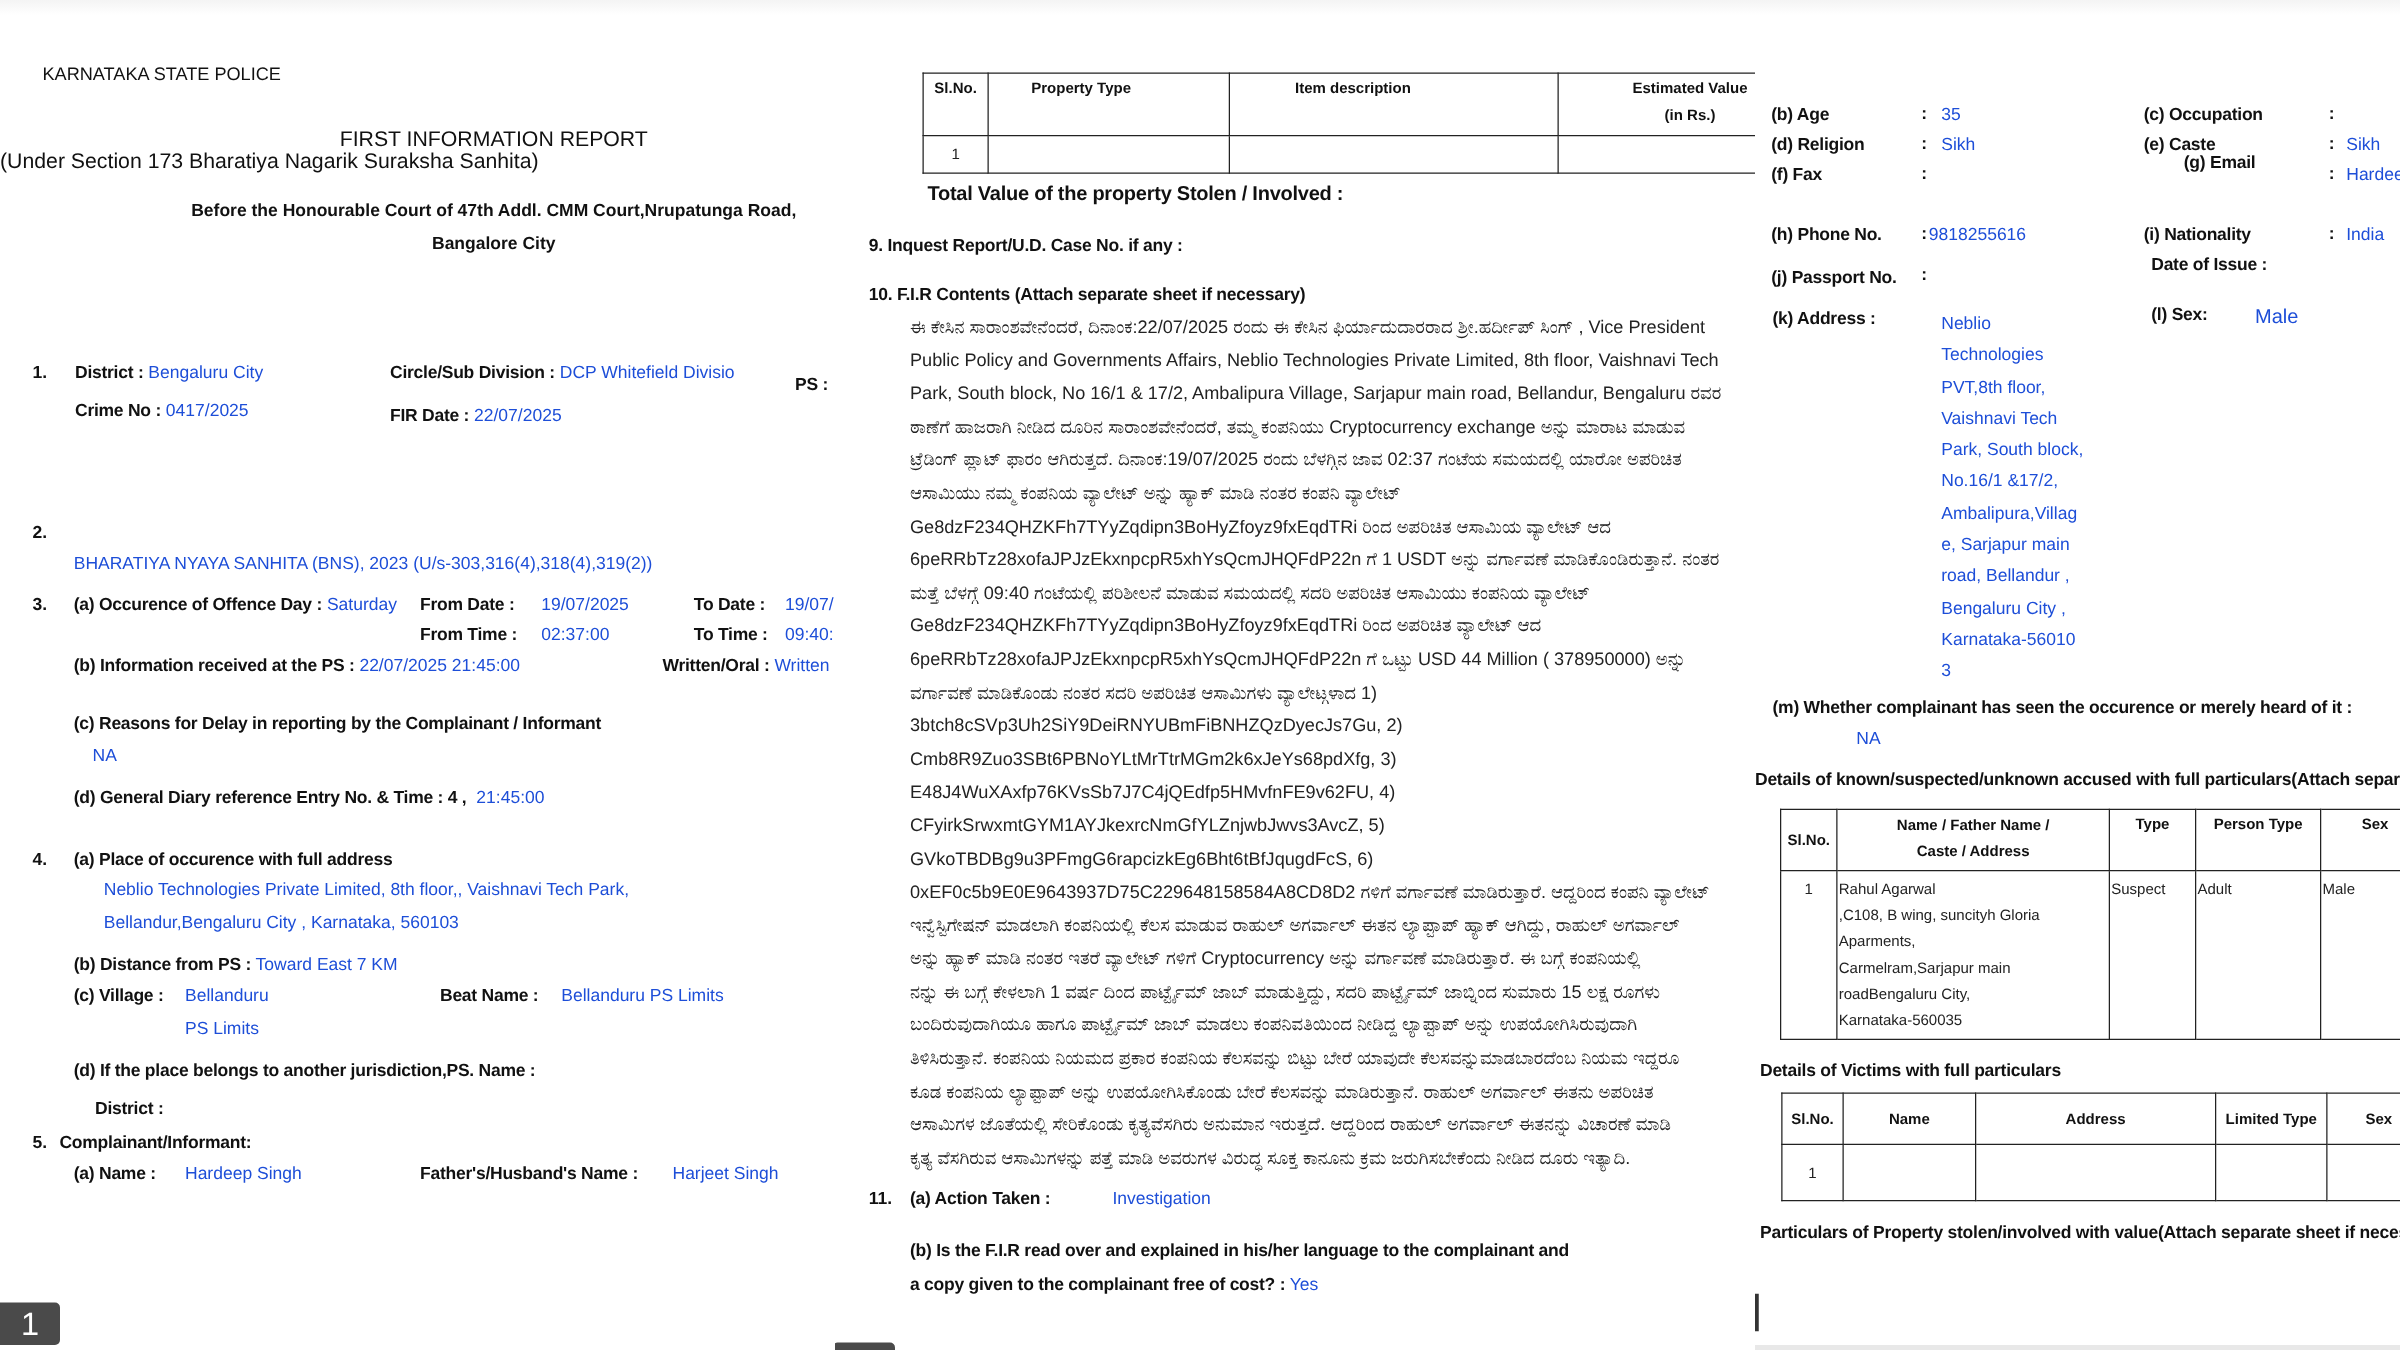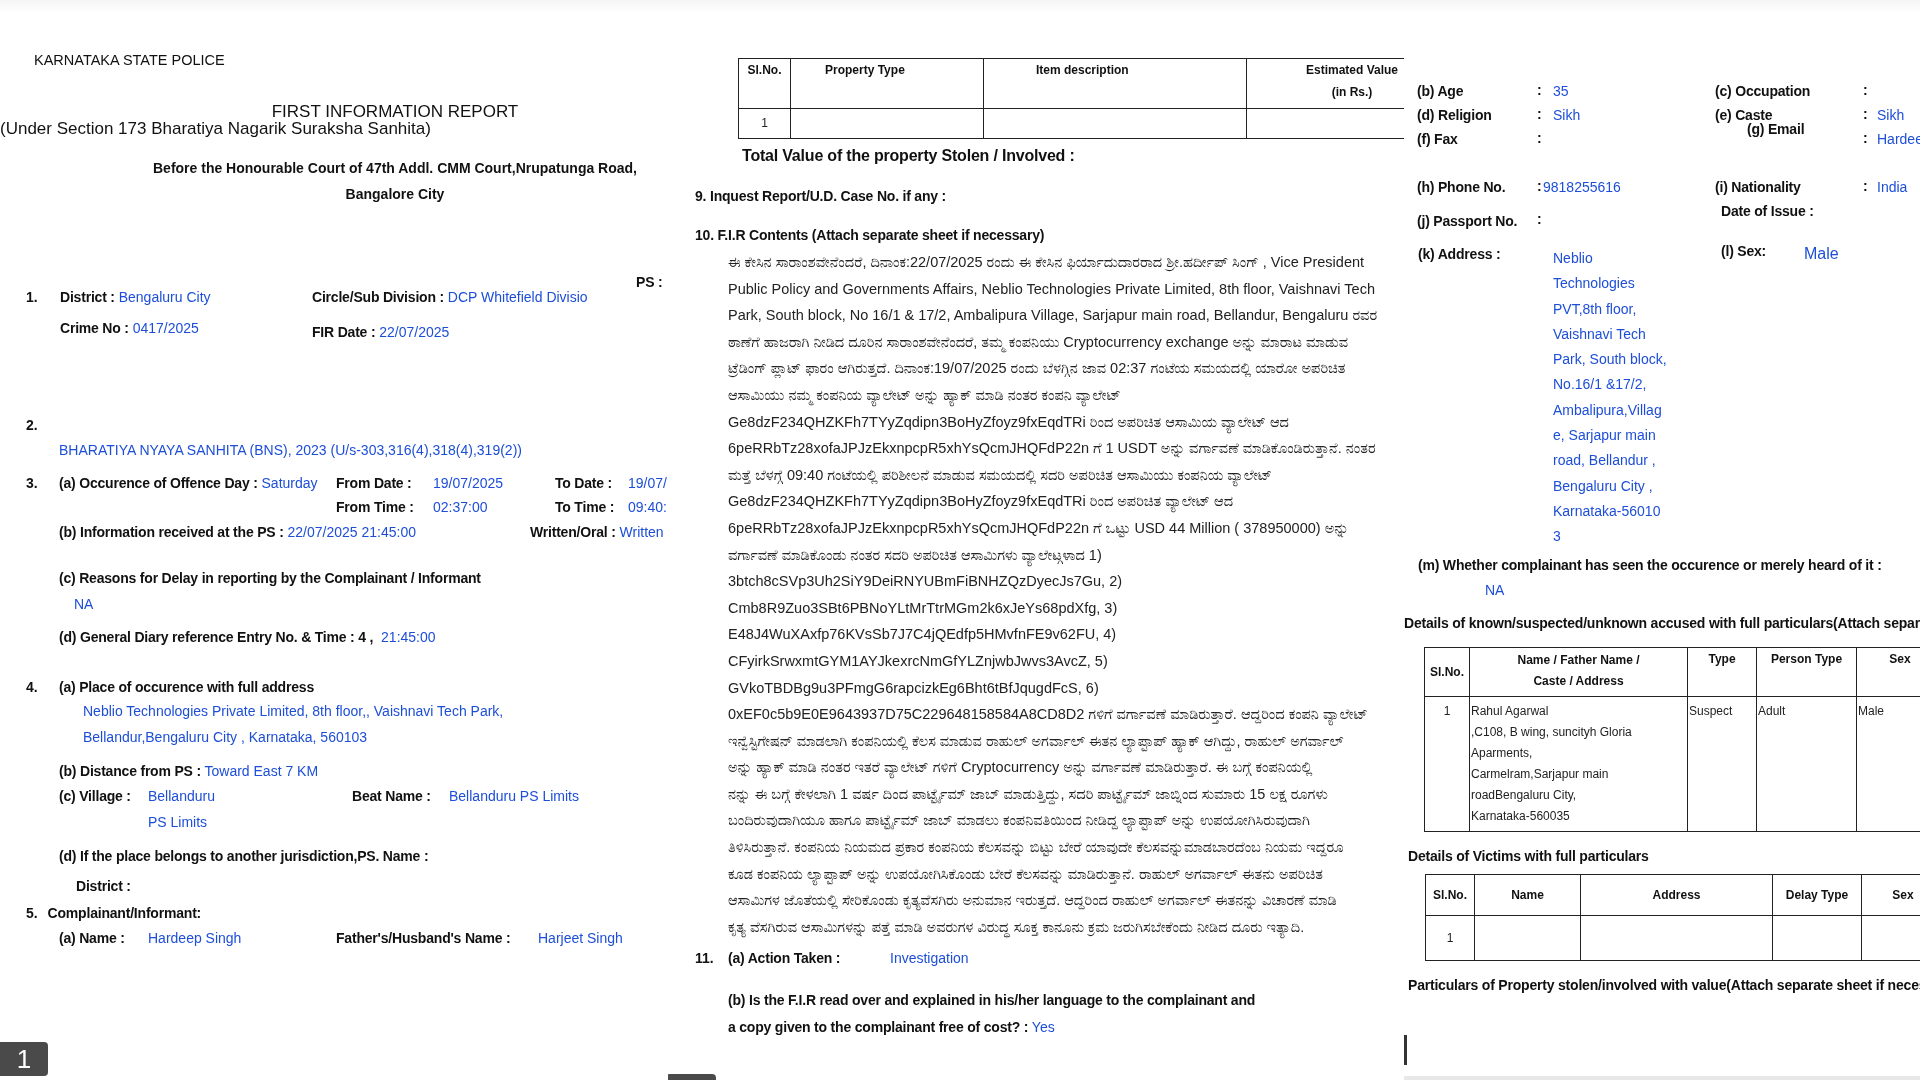--- a/index.html
+++ b/index.html
@@ -40,21 +40,21 @@
 
   <div class="abs b t14" style="left:26px;top:289px;">1.</div>
   <div class="abs t14" style="left:60px;top:289px;">
     <span class="lbl">District :</span>
     <span class="val">Bengaluru City</span>
   </div>
   <div class="abs t14" style="left:312px;top:289px;">
     <span class="lbl">Circle/Sub Division :</span>
     <span class="val">DCP Whitefield Divisio</span>
   </div>
-  <div class="abs lbl t14" style="left:636px;top:274px;text-align:center;">PS :</div>
+  <div class="abs lbl t14" style="left:636px;top:299px;text-align:center;">PS :</div>
   <div class="abs t14" style="left:60px;top:320px;">
     <span class="lbl">Crime No :</span>
     <span class="val">0417/2025</span>
   </div>
   <div class="abs t14" style="left:312px;top:324px;">
     <span class="lbl">FIR Date :</span>
     <span class="val">22/07/2025</span>
   </div>
 
   <div class="abs b t14" style="left:26px;top:417px;">2.</div>
@@ -270,21 +270,21 @@
     </table>
 
   <div class="abs lbl t14" style="left:4px;top:848px;">Details of Victims with full particulars</div>
 
   <table class="grid" style="left:21px;top:874px;width:520px;">
     <tbody>
         <tr>
       <th style="width:49px;height:41px;text-align:center;vertical-align:middle;">Sl.No.</th>
       <th style="width:106px;text-align:center;vertical-align:middle;">Name</th>
       <th style="width:192px;text-align:center;vertical-align:middle;">Address</th>
-      <th style="width:89px;text-align:center;vertical-align:middle;">Delay Type</th>
+      <th style="width:89px;text-align:center;vertical-align:middle;">Limited Type</th>
       <th style="text-align:center;vertical-align:middle;">Sex</th>
     </tr>
     <tr>
       <td class="cell" style="text-align:center;height:45px;vertical-align:middle;">1</td>
       <td class="cell"></td>
       <td class="cell"></td>
       <td class="cell"></td>
       <td class="cell"></td>
     </tr>
   </tbody>

